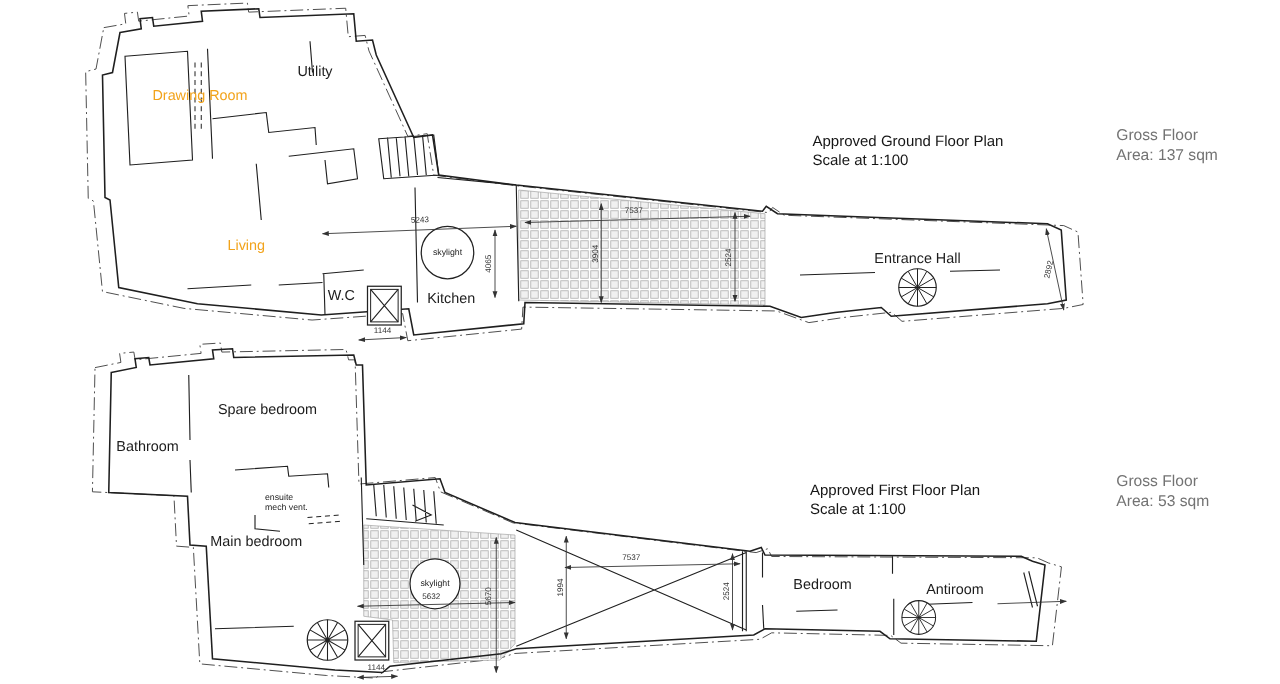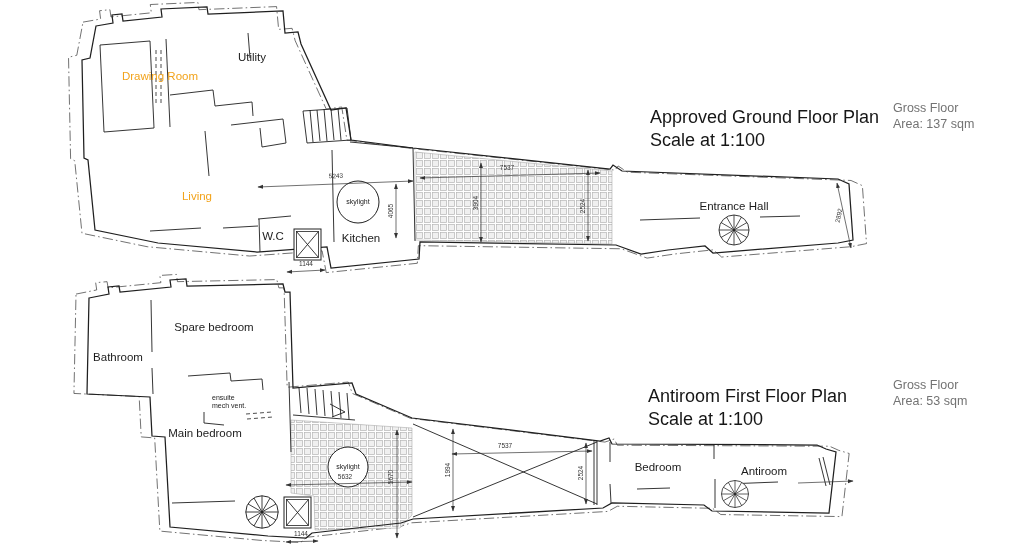--- a/index.html
+++ b/index.html
@@ -16,21 +16,21 @@
   .tiles-fill{stroke:#9c9c9c;stroke-width:0.5;}
 
   
   .room{font-size:11.5px;fill:#1c1c1c;}
   .room-accent{font-size:11.5px;fill:#f2a31b;}
   .tiny{font-size:7px;fill:#1c1c1c;}
   .dim{font-size:6.5px;fill:#333;}
   text{font-family:"Liberation Sans",sans-serif;}
 
   
-  .plan-title{position:absolute;color:#161616;font-size:18px;line-height:1.28;white-space:nowrap;}
+  .plan-title{position:absolute;color:#161616;font-size:12px;line-height:1.28;white-space:nowrap;}
   .gross{position:absolute;color:#737373;font-size:12.5px;line-height:1.3;white-space:nowrap;}
 </style>
 </head>
 <body>
 
 <div class="sheet">
 
 <svg width="1024" height="547" viewBox="0 0 1024 547">
   <defs>
     <pattern id="tiles" width="8" height="8" patternUnits="userSpaceOnUse">
@@ -128,21 +128,21 @@
   <div class="plan-title" style="left:650px;top:106px;">
     <div>Approved Ground Floor Plan</div>
     <div>Scale at 1:100</div>
   </div>
   <div class="gross" style="left:893px;top:100px;">
     <div>Gross Floor</div>
     <div>Area: 137 sqm</div>
   </div>
 
   <div class="plan-title" style="left:648px;top:385px;">
-    <div>Antiroom First Floor Plan</div>
+    <div>Approved First Floor Plan</div>
     <div>Scale at 1:100</div>
   </div>
   <div class="gross" style="left:893px;top:377px;">
     <div>Gross Floor</div>
     <div>Area: 53 sqm</div>
   </div>
 
 </div>
 
 </body></html>

